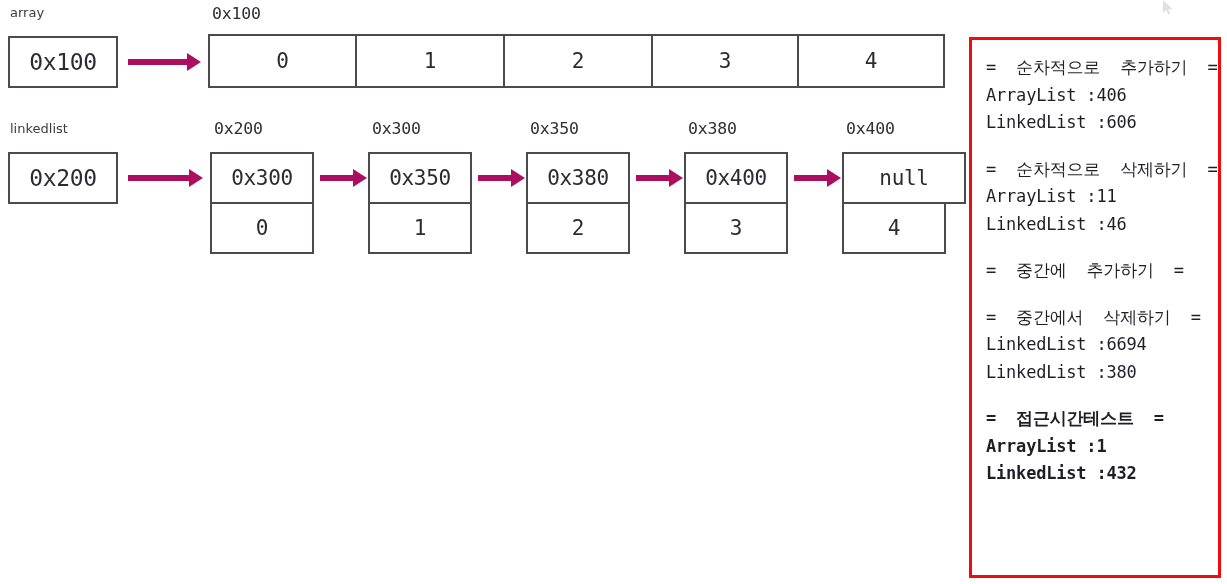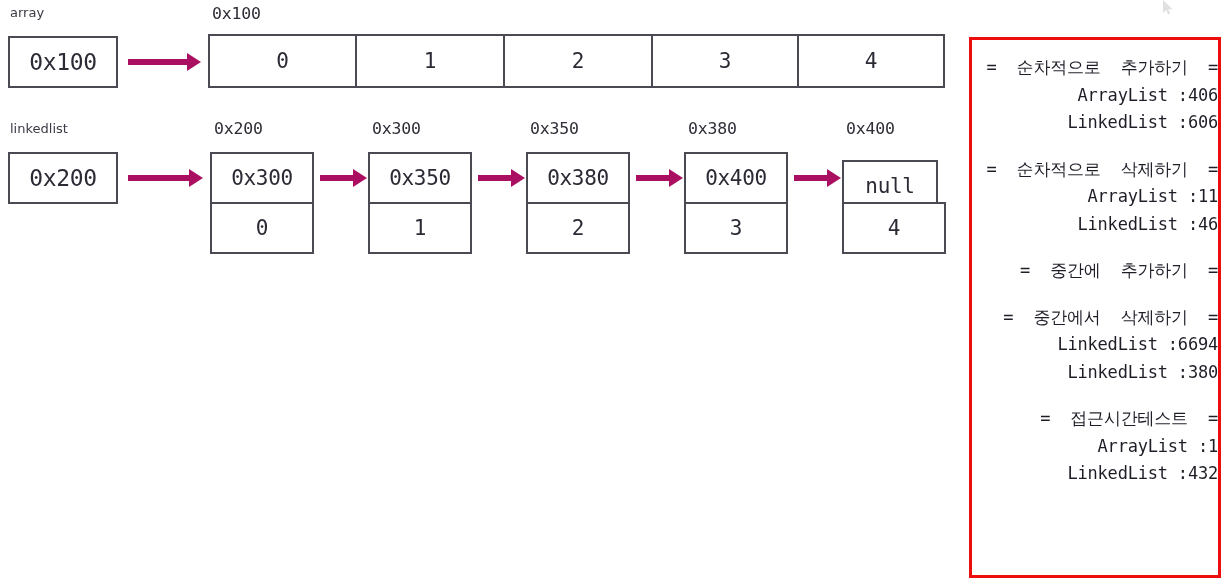--- a/index.html
+++ b/index.html
@@ -72,24 +72,23 @@
   }
 
   
   #console-panel {
     position: absolute;
     box-sizing: border-box;
     background: #ffffff;
     border: 3px solid #ee0d0d;
     padding: 14px 0 0 14px;
     overflow: hidden;
-    text-align: right;
   }
   .bench-block { margin-bottom: 19px; }
-  .bench-block:last-child { margin-bottom: 1px; }
+  .bench-block:last-child { margin-bottom: 1px; font-weight: bold; }
   .bench-head,
   .bench-line {
     font-family: "DejaVu Sans Mono", monospace;
     font-size: 17px;
     color: #1e1e28;
     line-height: 1.62;
     white-space: pre;
     letter-spacing: -0.2px;
   }
 
@@ -137,21 +136,21 @@
 <div class="box node-cell" style="left:526px; top:152px; width:104px; height:52px;">0x380</div>
 <div class="box node-cell lower" style="left:526px; top:202px; width:104px; height:52px;">2</div>
 <div class="arrow" style="left:636px; top:175px; width:34px;"></div>
 
 <div class="caption mono" style="left:688px; top:121px;">0x380</div>
 <div class="box node-cell" style="left:684px; top:152px; width:104px; height:52px;">0x400</div>
 <div class="box node-cell lower" style="left:684px; top:202px; width:104px; height:52px;">3</div>
 <div class="arrow" style="left:794px; top:175px; width:34px;"></div>
 
 <div class="caption mono" style="left:846px; top:121px;">0x400</div>
-<div class="box node-cell" style="left:842px; top:152px; width:96px; height:52px;margin-top:8px;">null</div>
+<div class="box node-cell" style="left:842px; top:152px; width:124px; height:52px;">null</div>
 <div class="box node-cell lower" style="left:842px; top:202px; width:104px; height:52px;">4</div>
 
 <div id="console-panel" style="left:969px; top:37px; width:252px; height:541px;">
 
   <div class="bench-block">
     <div class="bench-head">=  순차적으로  추가하기  =</div>
     <div class="bench-line">ArrayList :406</div>
     <div class="bench-line">LinkedList :606</div>
   </div>
 

